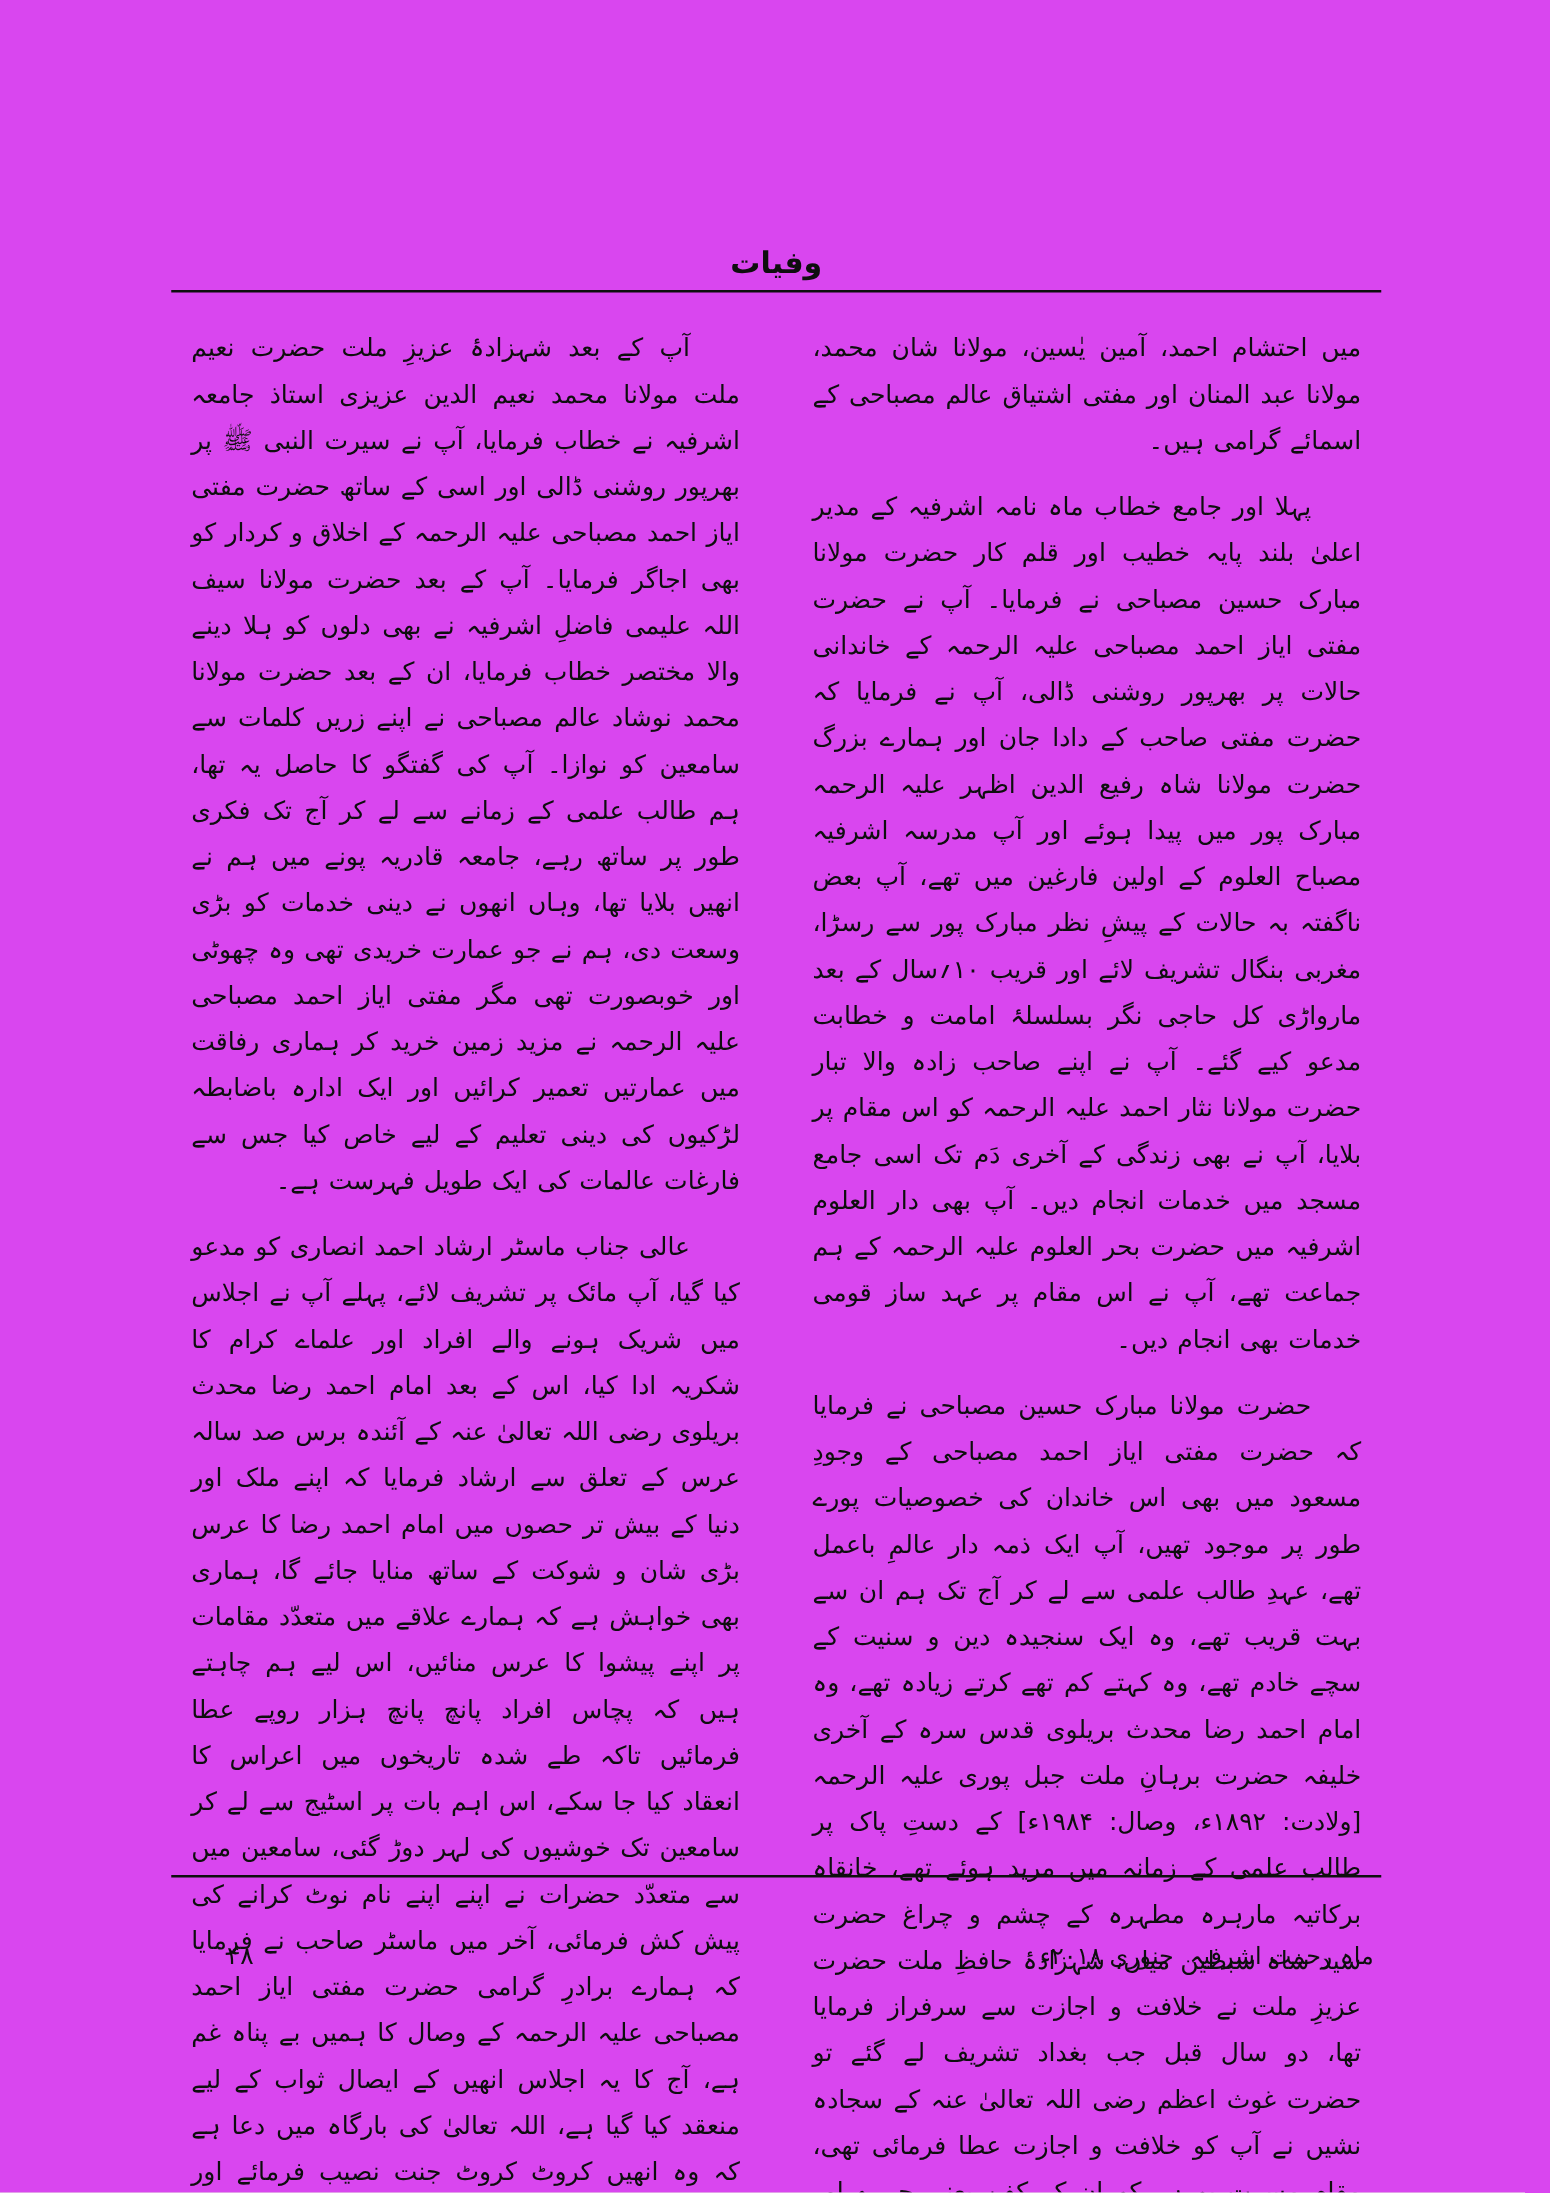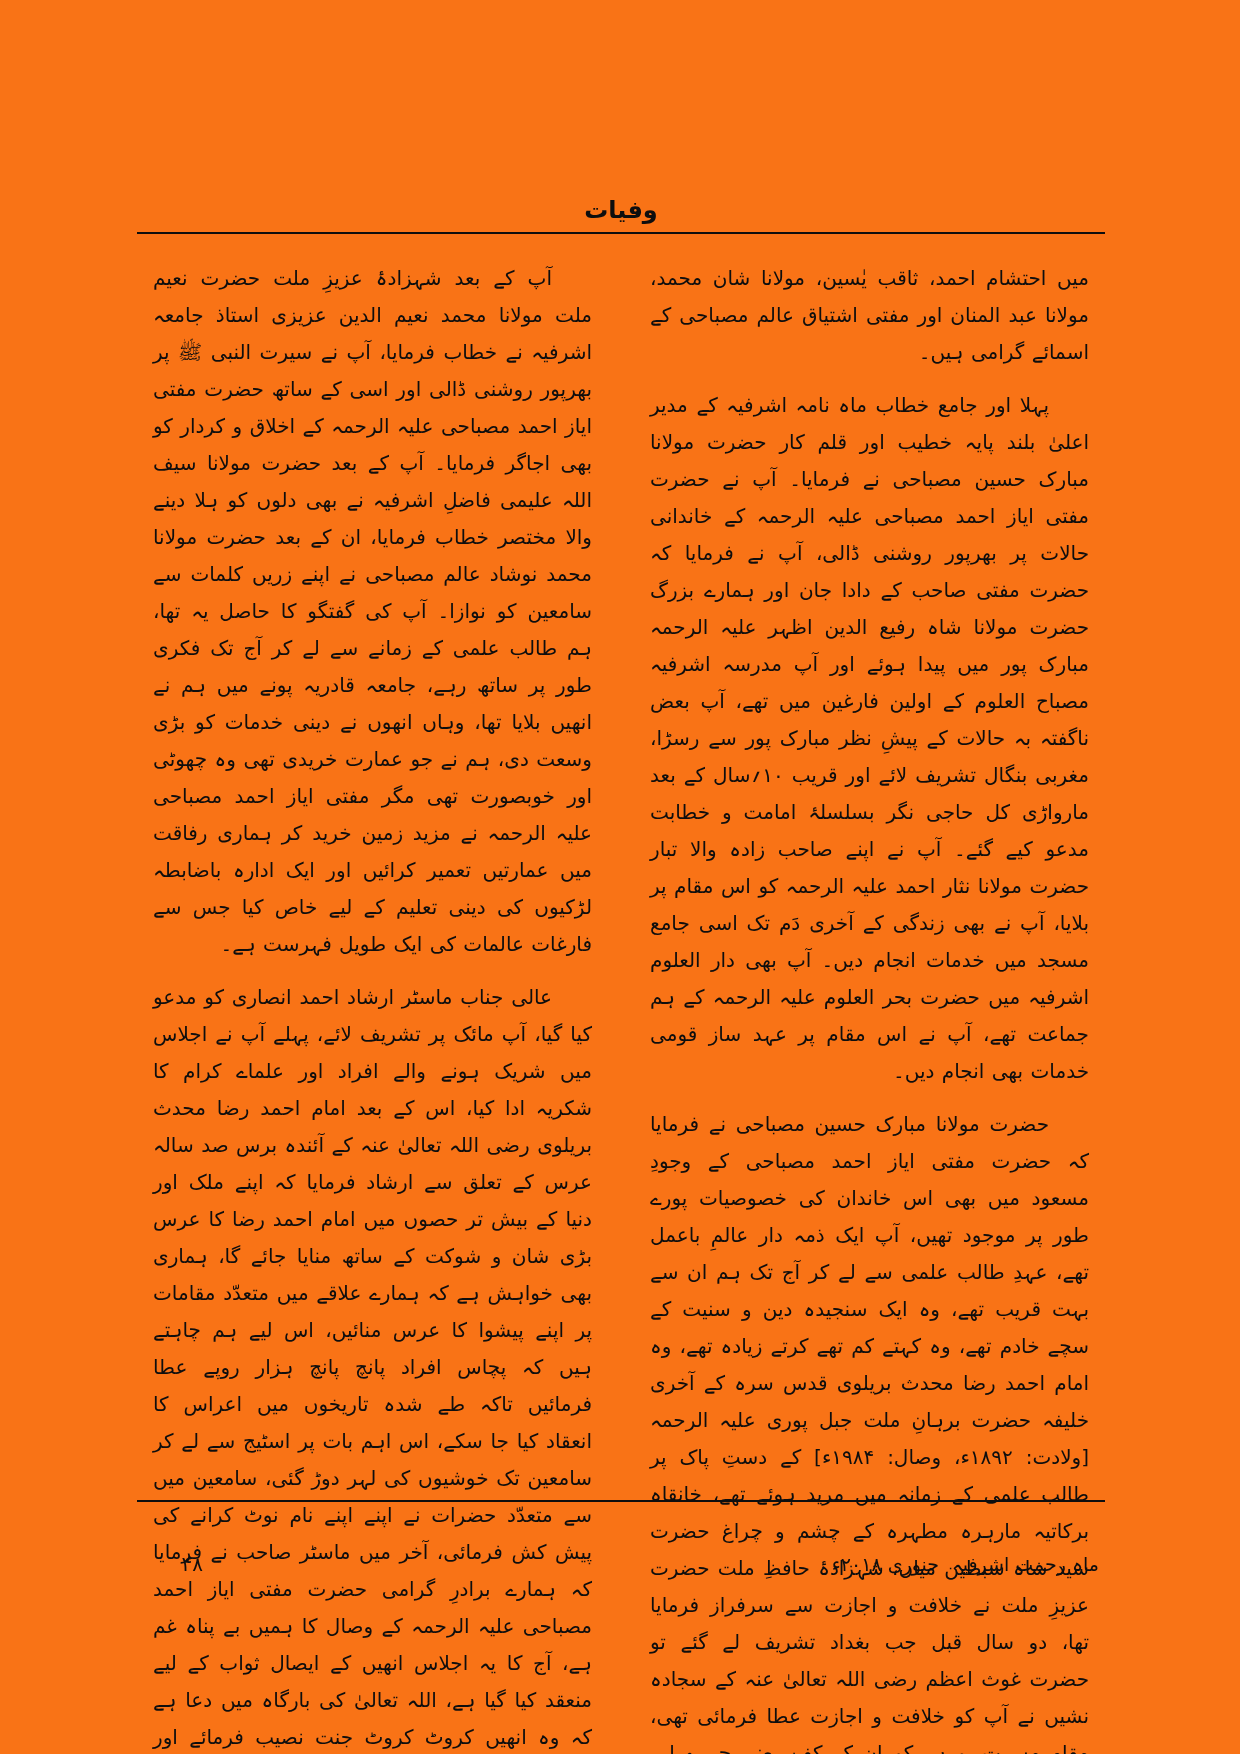--- a/index.html
+++ b/index.html
@@ -1,20 +1,20 @@
 <!DOCTYPE html>
 <html lang="ur" dir="rtl"><head>
 <meta charset="utf-8">
 <style>
   html,body{margin:0;padding:0;background:#e8e8e8;}
   .page{
     position:relative;
     width:1240px;height:1754px;
     margin:0 auto;
-    background:#f97316;
+    background:#d946ef;
     color:#0e0e0e;
     font-family:"DejaVu Sans",sans-serif;
     direction:rtl;
     overflow:hidden;
   }
   .content{
     position:absolute;
     top:196px;right:135px;
     width:968px;
   }
@@ -68,21 +68,21 @@
 <div class="page">
 
   <div class="content">
 
     <h1 class="section-title">وفیات</h1>
     <hr class="rule">
 
     <div class="columns">
 
       <section class="col">
-        <p>میں احتشام احمد، ثاقب یٰسین، مولانا شان محمد، مولانا عبد المنان اور مفتی اشتیاق عالم مصباحی کے اسمائے گرامی ہیں۔</p>
+        <p>میں احتشام احمد، آمین یٰسین، مولانا شان محمد، مولانا عبد المنان اور مفتی اشتیاق عالم مصباحی کے اسمائے گرامی ہیں۔</p>
         <p class="indent">پہلا اور جامع خطاب ماہ نامہ اشرفیہ کے مدیر اعلیٰ بلند پایہ خطیب اور قلم کار حضرت مولانا مبارک حسین مصباحی نے فرمایا۔ آپ نے حضرت مفتی ایاز احمد مصباحی علیہ الرحمہ کے خاندانی حالات پر بھرپور روشنی ڈالی، آپ نے فرمایا کہ حضرت مفتی صاحب کے دادا جان اور ہمارے بزرگ حضرت مولانا شاہ رفیع الدین اظہر علیہ الرحمہ مبارک پور میں پیدا ہوئے اور آپ مدرسہ اشرفیہ مصباح العلوم کے اولین فارغین میں تھے، آپ بعض ناگفتہ بہ حالات کے پیشِ نظر مبارک پور سے رسڑا، مغربی بنگال تشریف لائے اور قریب ۱۰؍سال کے بعد مارواڑی کل حاجی نگر بسلسلۂ امامت و خطابت مدعو کیے گئے۔ آپ نے اپنے صاحب زادہ والا تبار حضرت مولانا نثار احمد علیہ الرحمہ کو اس مقام پر بلایا، آپ نے بھی زندگی کے آخری دَم تک اسی جامع مسجد میں خدمات انجام دیں۔ آپ بھی دار العلوم اشرفیہ میں حضرت بحر العلوم علیہ الرحمہ کے ہم جماعت تھے، آپ نے اس مقام پر عہد ساز قومی خدمات بھی انجام دیں۔</p>
         <p class="indent">حضرت مولانا مبارک حسین مصباحی نے فرمایا کہ حضرت مفتی ایاز احمد مصباحی کے وجودِ مسعود میں بھی اس خاندان کی خصوصیات پورے طور پر موجود تھیں، آپ ایک ذمہ دار عالمِ باعمل تھے، عہدِ طالب علمی سے لے کر آج تک ہم ان سے بہت قریب تھے، وہ ایک سنجیدہ دین و سنیت کے سچے خادم تھے، وہ کہتے کم تھے کرتے زیادہ تھے، وہ امام احمد رضا محدث بریلوی قدس سرہ کے آخری خلیفہ حضرت برہانِ ملت جبل پوری علیہ الرحمہ [ولادت: ۱۸۹۲ء، وصال: ۱۹۸۴ء] کے دستِ پاک پر طالب علمی کے زمانہ میں مرید ہوئے تھے، خانقاہ برکاتیہ مارہرہ مطہرہ کے چشم و چراغ حضرت سید شاہ سبطین میاں، شہزادۂ حافظِ ملت حضرت عزیزِ ملت نے خلافت و اجازت سے سرفراز فرمایا تھا، دو سال قبل جب بغداد تشریف لے گئے تو حضرت غوث اعظم رضی اللہ تعالیٰ عنہ کے سجادہ نشیں نے آپ کو خلافت و اجازت عطا فرمائی تھی، مقامِ مسرت یہ ہے کہ ان کے کفن یعنی چہرے اور سینے پر موئے مبارک مصطفیٰ جانِ رحمت ﷺ رکھا گیا۔</p>
       </section>
 
       <section class="col">
         <p class="indent">آپ کے بعد شہزادۂ عزیزِ ملت حضرت نعیم ملت مولانا محمد نعیم الدین عزیزی استاذ جامعہ اشرفیہ نے خطاب فرمایا، آپ نے سیرت النبی ﷺ پر بھرپور روشنی ڈالی اور اسی کے ساتھ حضرت مفتی ایاز احمد مصباحی علیہ الرحمہ کے اخلاق و کردار کو بھی اجاگر فرمایا۔ آپ کے بعد حضرت مولانا سیف اللہ علیمی فاضلِ اشرفیہ نے بھی دلوں کو ہلا دینے والا مختصر خطاب فرمایا، ان کے بعد حضرت مولانا محمد نوشاد عالم مصباحی نے اپنے زریں کلمات سے سامعین کو نوازا۔ آپ کی گفتگو کا حاصل یہ تھا، ہم طالب علمی کے زمانے سے لے کر آج تک فکری طور پر ساتھ رہے، جامعہ قادریہ پونے میں ہم نے انھیں بلایا تھا، وہاں انھوں نے دینی خدمات کو بڑی وسعت دی، ہم نے جو عمارت خریدی تھی وہ چھوٹی اور خوبصورت تھی مگر مفتی ایاز احمد مصباحی علیہ الرحمہ نے مزید زمین خرید کر ہماری رفاقت میں عمارتیں تعمیر کرائیں اور ایک ادارہ باضابطہ لڑکیوں کی دینی تعلیم کے لیے خاص کیا جس سے فارغات عالمات کی ایک طویل فہرست ہے۔</p>
         <p class="indent">عالی جناب ماسٹر ارشاد احمد انصاری کو مدعو کیا گیا، آپ مائک پر تشریف لائے، پہلے آپ نے اجلاس میں شریک ہونے والے افراد اور علماے کرام کا شکریہ ادا کیا، اس کے بعد امام احمد رضا محدث بریلوی رضی اللہ تعالیٰ عنہ کے آئندہ برس صد سالہ عرس کے تعلق سے ارشاد فرمایا کہ اپنے ملک اور دنیا کے بیش تر حصوں میں امام احمد رضا کا عرس بڑی شان و شوکت کے ساتھ منایا جائے گا، ہماری بھی خواہش ہے کہ ہمارے علاقے میں متعدّد مقامات پر اپنے پیشوا کا عرس منائیں، اس لیے ہم چاہتے ہیں کہ پچاس افراد پانچ پانچ ہزار روپے عطا فرمائیں تاکہ طے شدہ تاریخوں میں اعراس کا انعقاد کیا جا سکے، اس اہم بات پر اسٹیج سے لے کر سامعین تک خوشیوں کی لہر دوڑ گئی، سامعین میں سے متعدّد حضرات نے اپنے اپنے نام نوٹ کرانے کی پیش کش فرمائی، آخر میں ماسٹر صاحب نے فرمایا کہ ہمارے برادرِ گرامی حضرت مفتی ایاز احمد مصباحی علیہ الرحمہ کے وصال کا ہمیں بے پناہ غم ہے، آج کا یہ اجلاس انھیں کے ایصال ثواب کے لیے منعقد کیا گیا ہے، اللہ تعالیٰ کی بارگاہ میں دعا ہے کہ وہ انھیں کروٹ کروٹ جنت نصیب فرمائے اور ہم سب کو صبر و شکر کی توفیق عطا فرمائے۔ آمین۔</p>
         <p class="indent">شارح بخاری حضرت علامہ مفتی محمد شریف الحق امجدی علیہ الرحمہ کا بھی اس خاندان سے گہرا رابطہ رہا ہے۔ آپ کے بڑے</p>
       </section>
 

